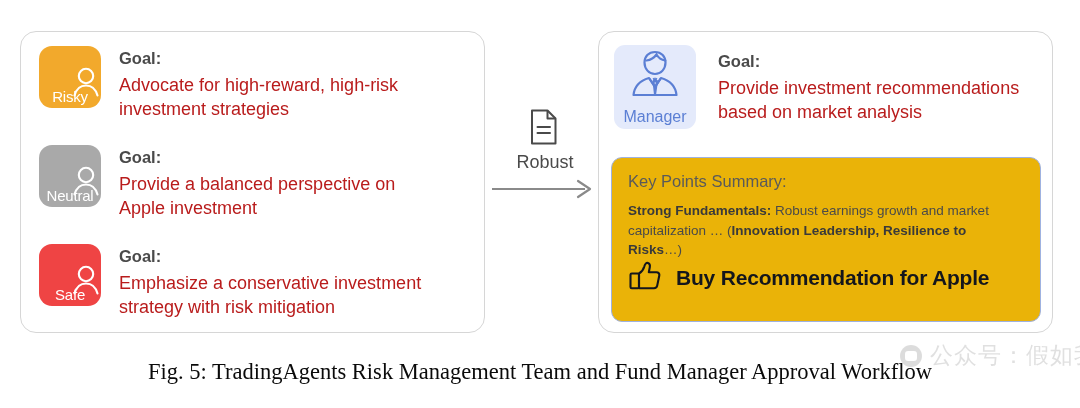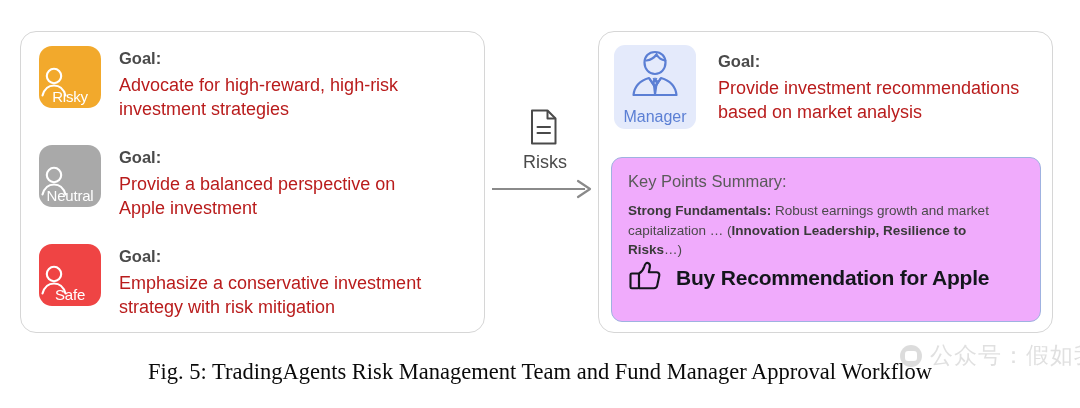--- a/index.html
+++ b/index.html
@@ -31,21 +31,21 @@
     display:flex;
     align-items:flex-start;
   }
   .agent-tile{
     width:62px;height:62px;
     border-radius:13px;
     flex:0 0 62px;
     position:relative;
     display:flex;
     flex-direction:column;
-    align-items:flex-start;
+    align-items:flex-end;
     justify-content:flex-start;
     padding-top:20px;
     box-sizing:border-box;
   }
   .agent-tile .person-svg{ display:block; }
   .agent-tile .tile-label{
     position:absolute;
     bottom:3px;left:0;right:0;
     text-align:center;
     color:#ffffff;
@@ -103,21 +103,21 @@
     color:#5b7fd4;
     font-size:16px;line-height:18px;
   }
   #manager-text{ margin-left:22px; padding-top:5px; }
 
   
   #summary-box{
     position:absolute;
     left:611px; top:157px;
     width:430px; height:165px;
-    background:#f0abfc;
+    background:#eab308;
     border:1.5px solid #9fb2e0;
     border-radius:11px;
     box-sizing:border-box;
     padding:12px 16px 0 16px;
   }
   #summary-title{
     font-size:16.5px;
     color:#5a5a5a;
     line-height:22px;
     margin-bottom:9px;
@@ -243,21 +243,21 @@
 
   <div id="report-group">
     <span id="report-doc-icon">
       <svg width="30" height="38" viewBox="0 0 30 38">
         <path d="M3 2.5 H18.5 L26.5 10.5 V35.5 H3 Z" fill="none" stroke="#4a4a4a" stroke-width="2" stroke-linejoin="round"></path>
         <path d="M18.5 2.5 V10.5 H26.5" fill="none" stroke="#4a4a4a" stroke-width="2" stroke-linejoin="round"></path>
         <line x1="8.5" y1="19" x2="21" y2="19" stroke="#4a4a4a" stroke-width="2" stroke-linecap="round"></line>
         <line x1="8.5" y1="25" x2="21" y2="25" stroke="#4a4a4a" stroke-width="2" stroke-linecap="round"></line>
       </svg>
     </span>
-    <div id="report-label">Risks</div>
+    <div id="report-label">Robust</div>
     <span id="flow-arrow">
       <svg width="104" height="22" viewBox="0 0 104 22">
         <line x1="0" y1="11" x2="93" y2="11" stroke="#8a8a8a" stroke-width="2.2"></line>
         <path d="M86 3 L98 11 L86 19" fill="none" stroke="#8a8a8a" stroke-width="2.2" stroke-linecap="round" stroke-linejoin="round"></path>
       </svg>
     </span>
   </div>
 
   <div class="panel" id="manager-panel">
   </div>

